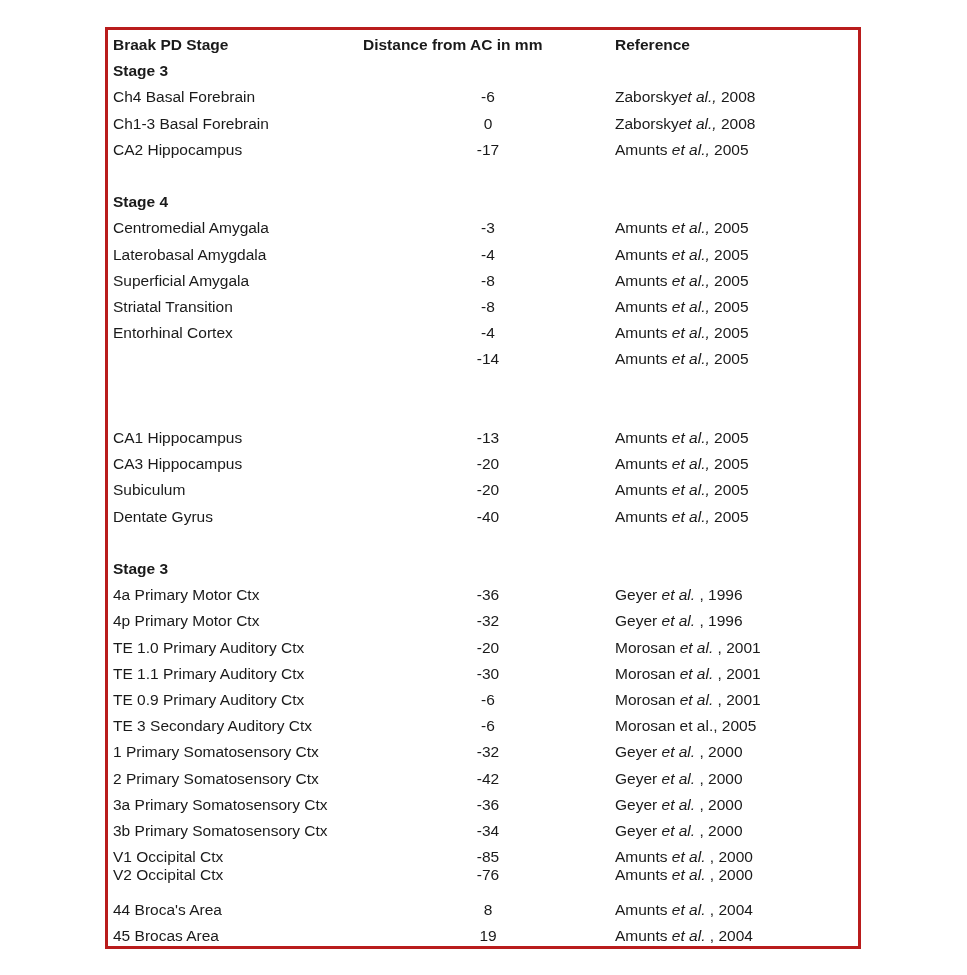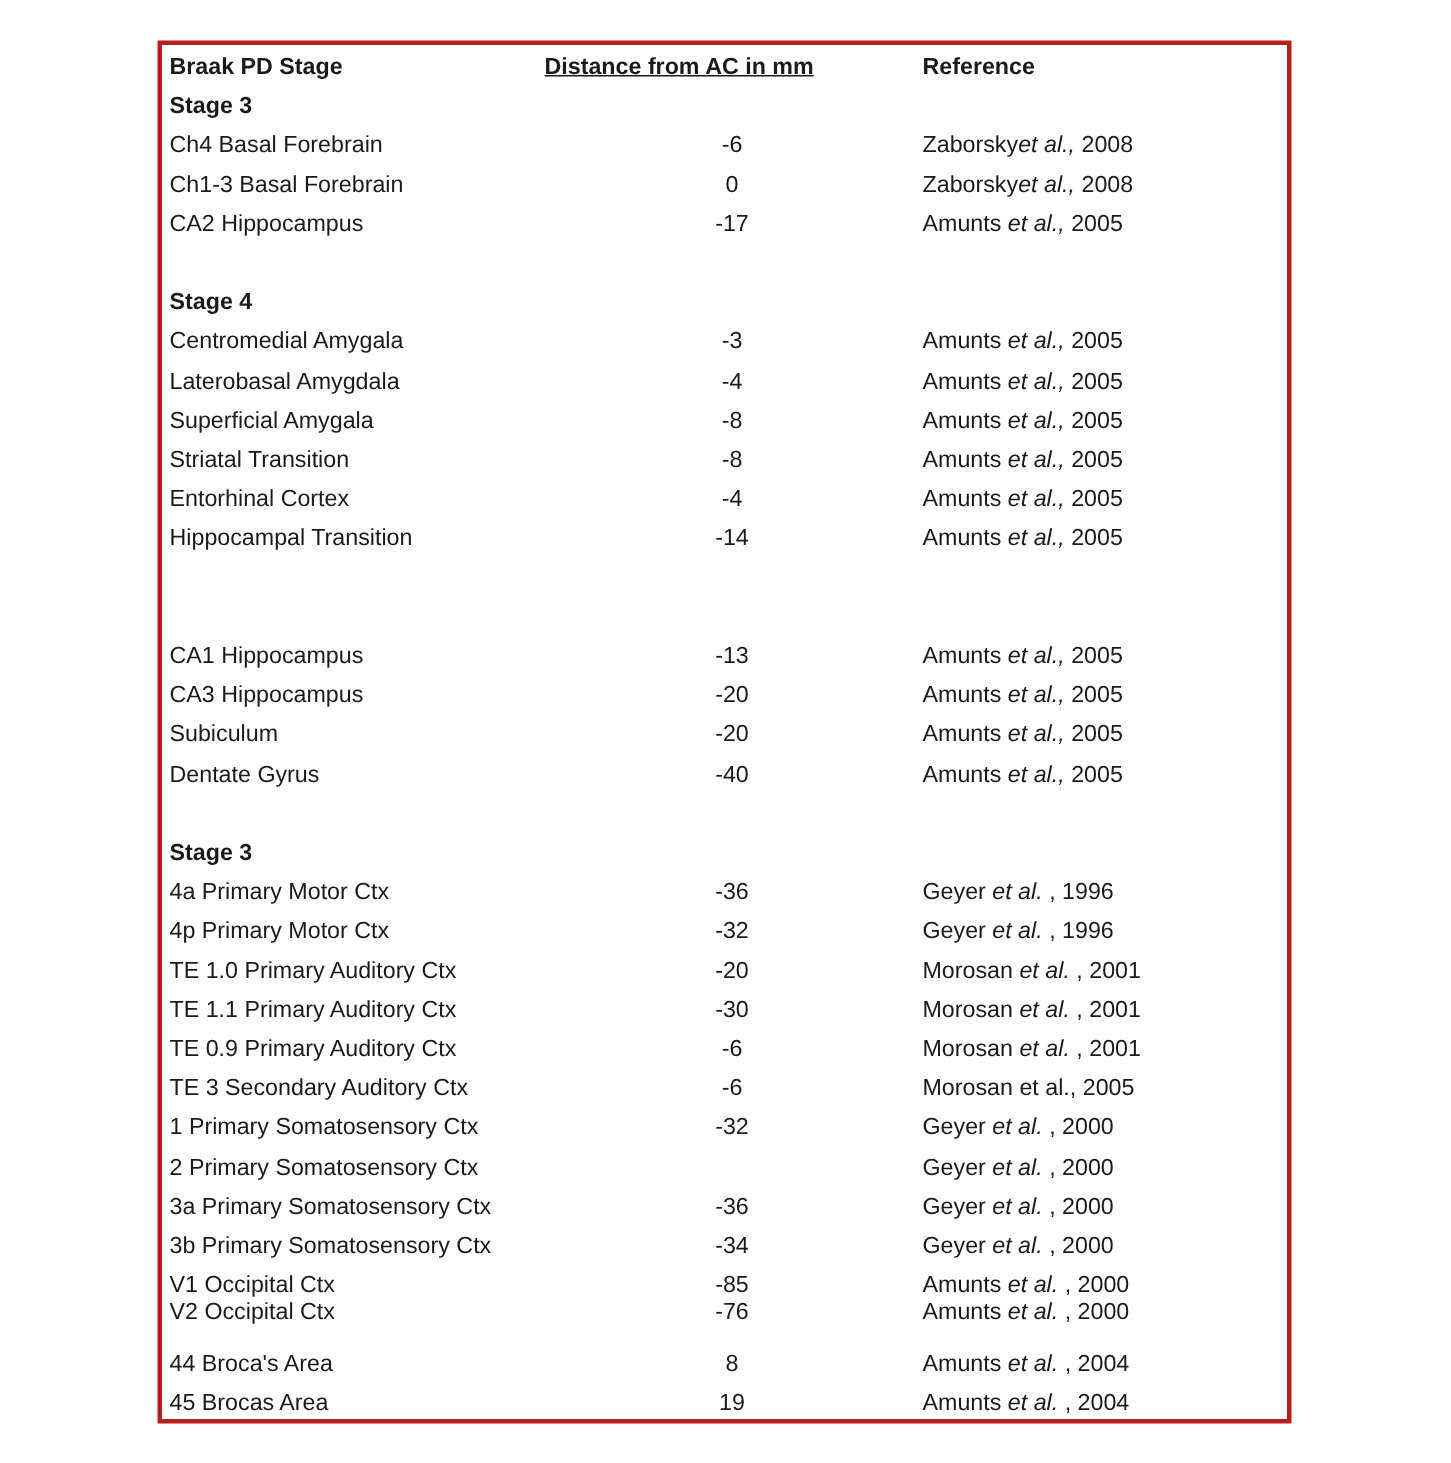--- a/index.html
+++ b/index.html
@@ -4,21 +4,21 @@
   <style>
     html, body { margin: 0; padding: 0; background: #ffffff; }
     body { width: 967px; height: 975px; position: relative; overflow: hidden;
            font-family: "Liberation Sans", sans-serif; color: #1a1a1a; }
     .frame { position: absolute; left: 105px; top: 27px; width: 750px; height: 916px;
              border: 3px solid #b91c1c; box-sizing: content-box; }
     .row { position: absolute; left: 0; height: 26px; width: 750px; font-size: 15.5px; line-height: 26px; }
     .c1 { position: absolute; left: 5px; white-space: nowrap; }
     .c2 { position: absolute; left: 300px; width: 160px; text-align: center; white-space: nowrap; }
     .c3 { position: absolute; left: 507px; white-space: nowrap; }
-    .hdr .c2 { left: 255px; width: auto; text-align: right; text-decoration: underline; }
+    .hdr .c2 { left: 255px; width: auto; text-align: right; }
     .bold { font-weight: bold; }
     i { font-style: italic; text-align: center; }
   </style>
 </head>
 <body>
 
 <div class="frame" id="frame">
   <div class="row hdr bold" style="top:2px">
     <span class="c1">Braak PD Stage</span>
     <span class="c2">Distance from AC in mm</span>
@@ -64,21 +64,20 @@
       <span class="c1">Striatal Transition</span>
       <span class="c2">-8</span>
       <span class="c3"><span style="white-space: pre;">Amunts </span><i>et al.,</i><span style="white-space: pre;"> 2005</span></span>
     </div>
     <div class="row" style="top: 290.2px;">
       <span class="c1">Entorhinal Cortex</span>
       <span class="c2">-4</span>
       <span class="c3"><span style="white-space: pre;">Amunts </span><i>et al.,</i><span style="white-space: pre;"> 2005</span></span>
     </div>
     <div class="row" style="top: 316.4px;">
-      <span class="c1">Hippocampal Transition</span>
       <span class="c2">-14</span>
       <span class="c3"><span style="white-space: pre;">Amunts </span><i>et al.,</i><span style="white-space: pre;"> 2005</span></span>
     </div>
     <div class="row" style="top: 395px;">
       <span class="c1">CA1 Hippocampus</span>
       <span class="c2">-13</span>
       <span class="c3"><span style="white-space: pre;">Amunts </span><i>et al.,</i><span style="white-space: pre;"> 2005</span></span>
     </div>
     <div class="row" style="top: 421.2px;">
       <span class="c1">CA3 Hippocampus</span>
@@ -128,20 +127,21 @@
       <span class="c2">-6</span>
       <span class="c3"><span style="white-space: pre;">Morosan et al., 2005</span><i></i><span style="white-space: pre;"></span></span>
     </div>
     <div class="row" style="top: 709.4px;">
       <span class="c1">1 Primary Somatosensory Ctx</span>
       <span class="c2">-32</span>
       <span class="c3"><span style="white-space: pre;">Geyer </span><i>et al.</i><span style="white-space: pre;"> , 2000</span></span>
     </div>
     <div class="row" style="top: 735.6px;">
       <span class="c1">2 Primary Somatosensory Ctx</span>
+      <span class="c2">-42</span>
       <span class="c3"><span style="white-space: pre;">Geyer </span><i>et al.</i><span style="white-space: pre;"> , 2000</span></span>
     </div>
     <div class="row" style="top: 761.8px;">
       <span class="c1">3a Primary Somatosensory Ctx</span>
       <span class="c2">-36</span>
       <span class="c3"><span style="white-space: pre;">Geyer </span><i>et al.</i><span style="white-space: pre;"> , 2000</span></span>
     </div>
     <div class="row" style="top: 788px;">
       <span class="c1">3b Primary Somatosensory Ctx</span>
       <span class="c2">-34</span>

